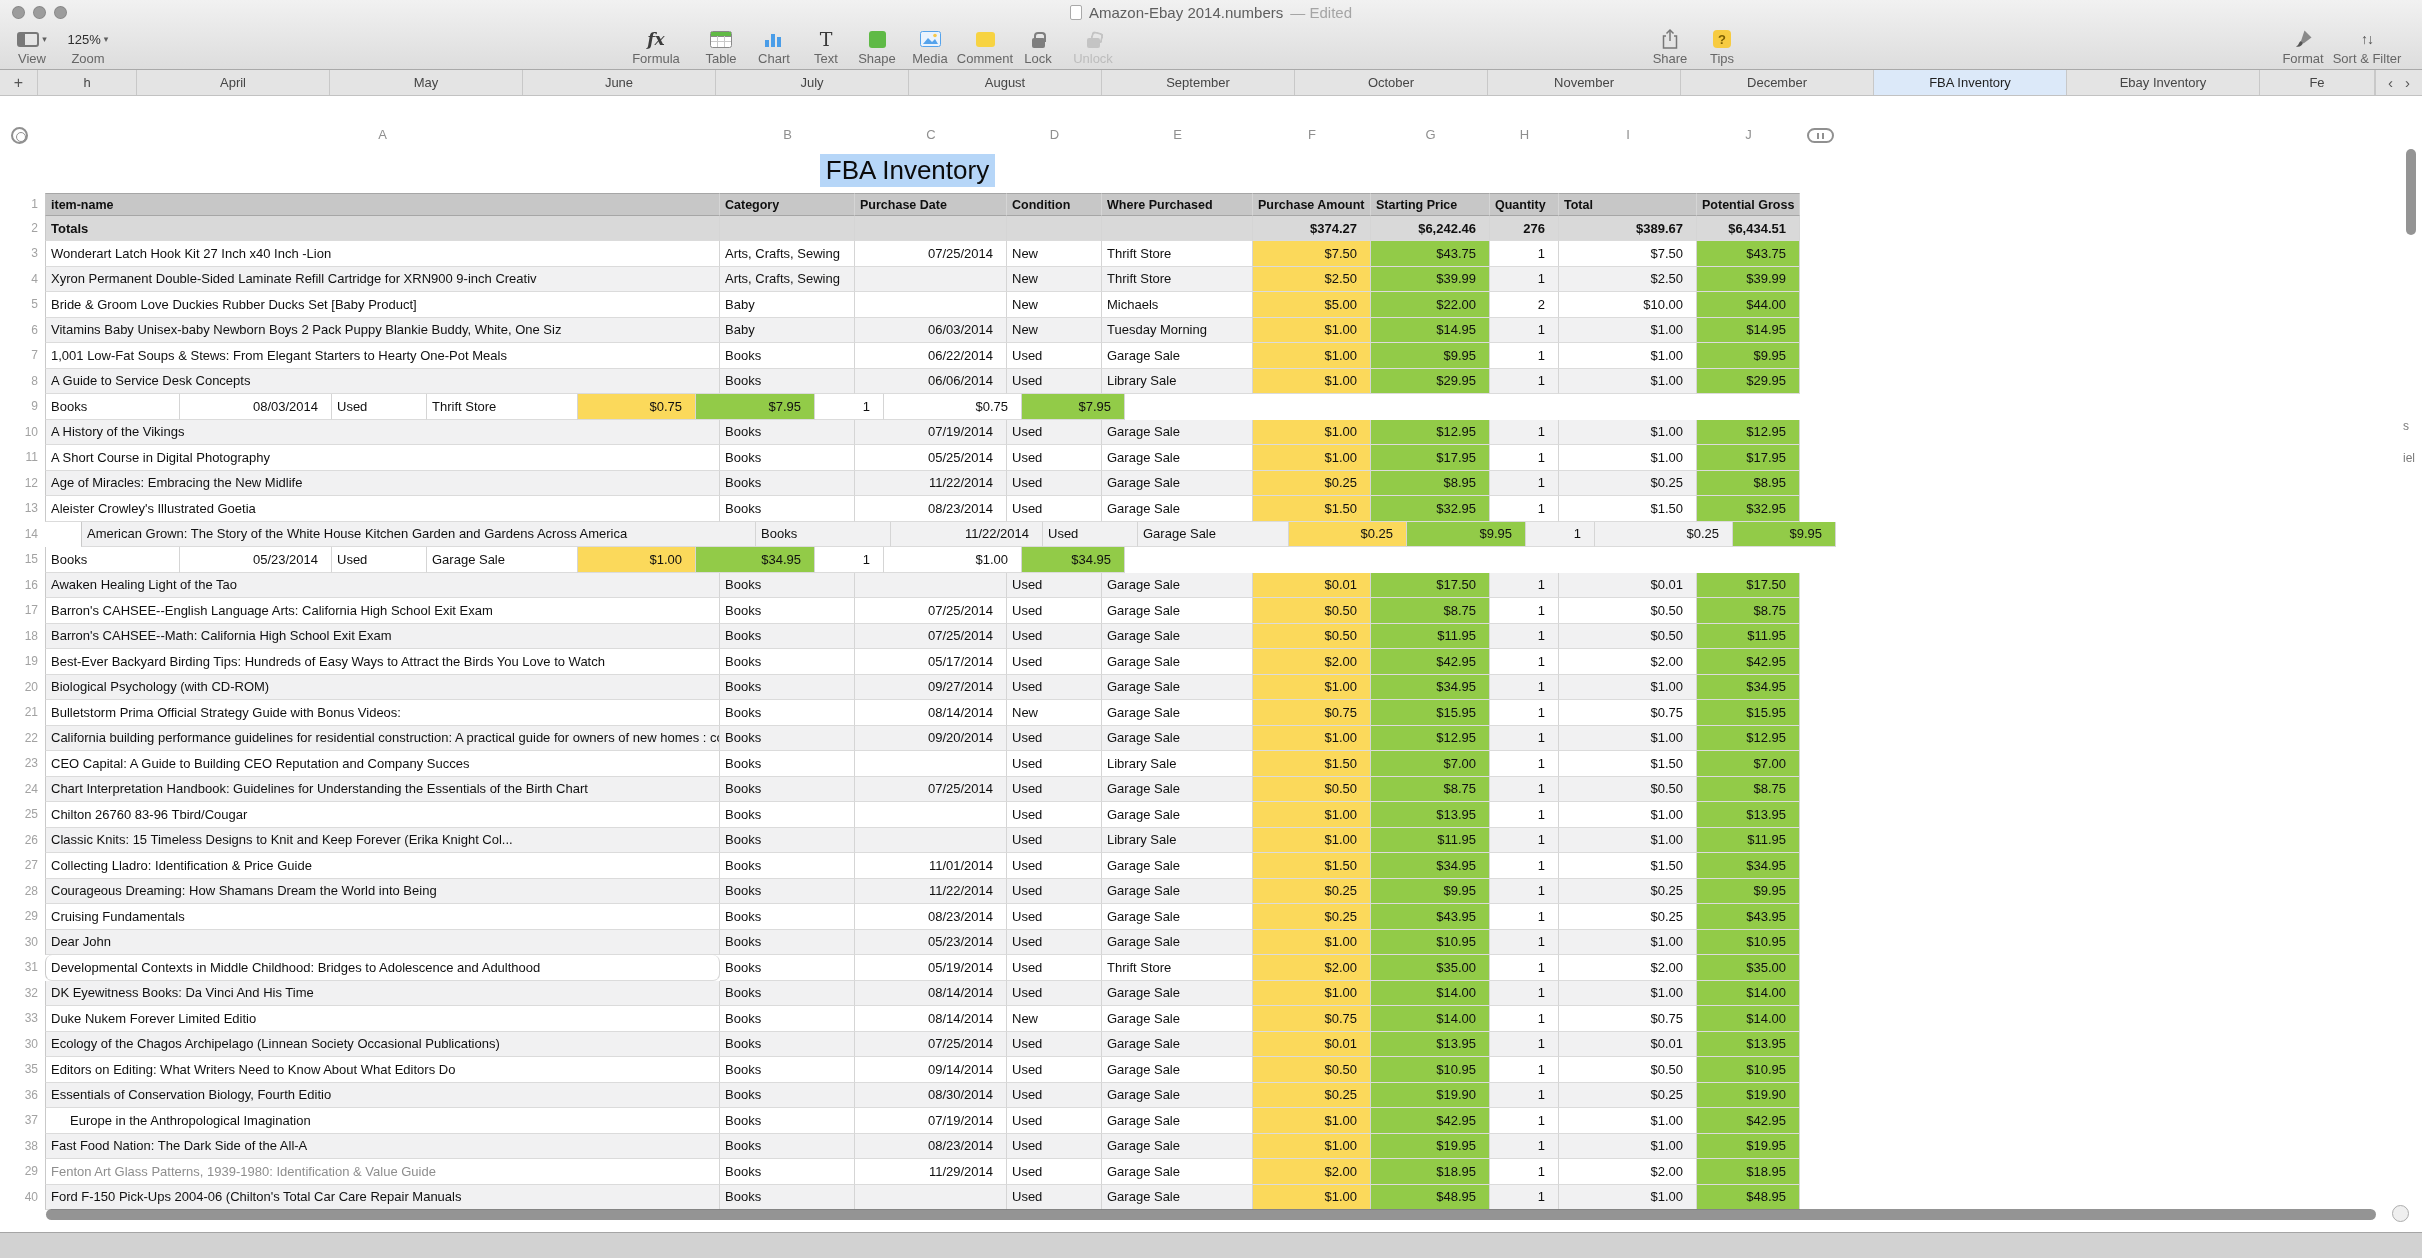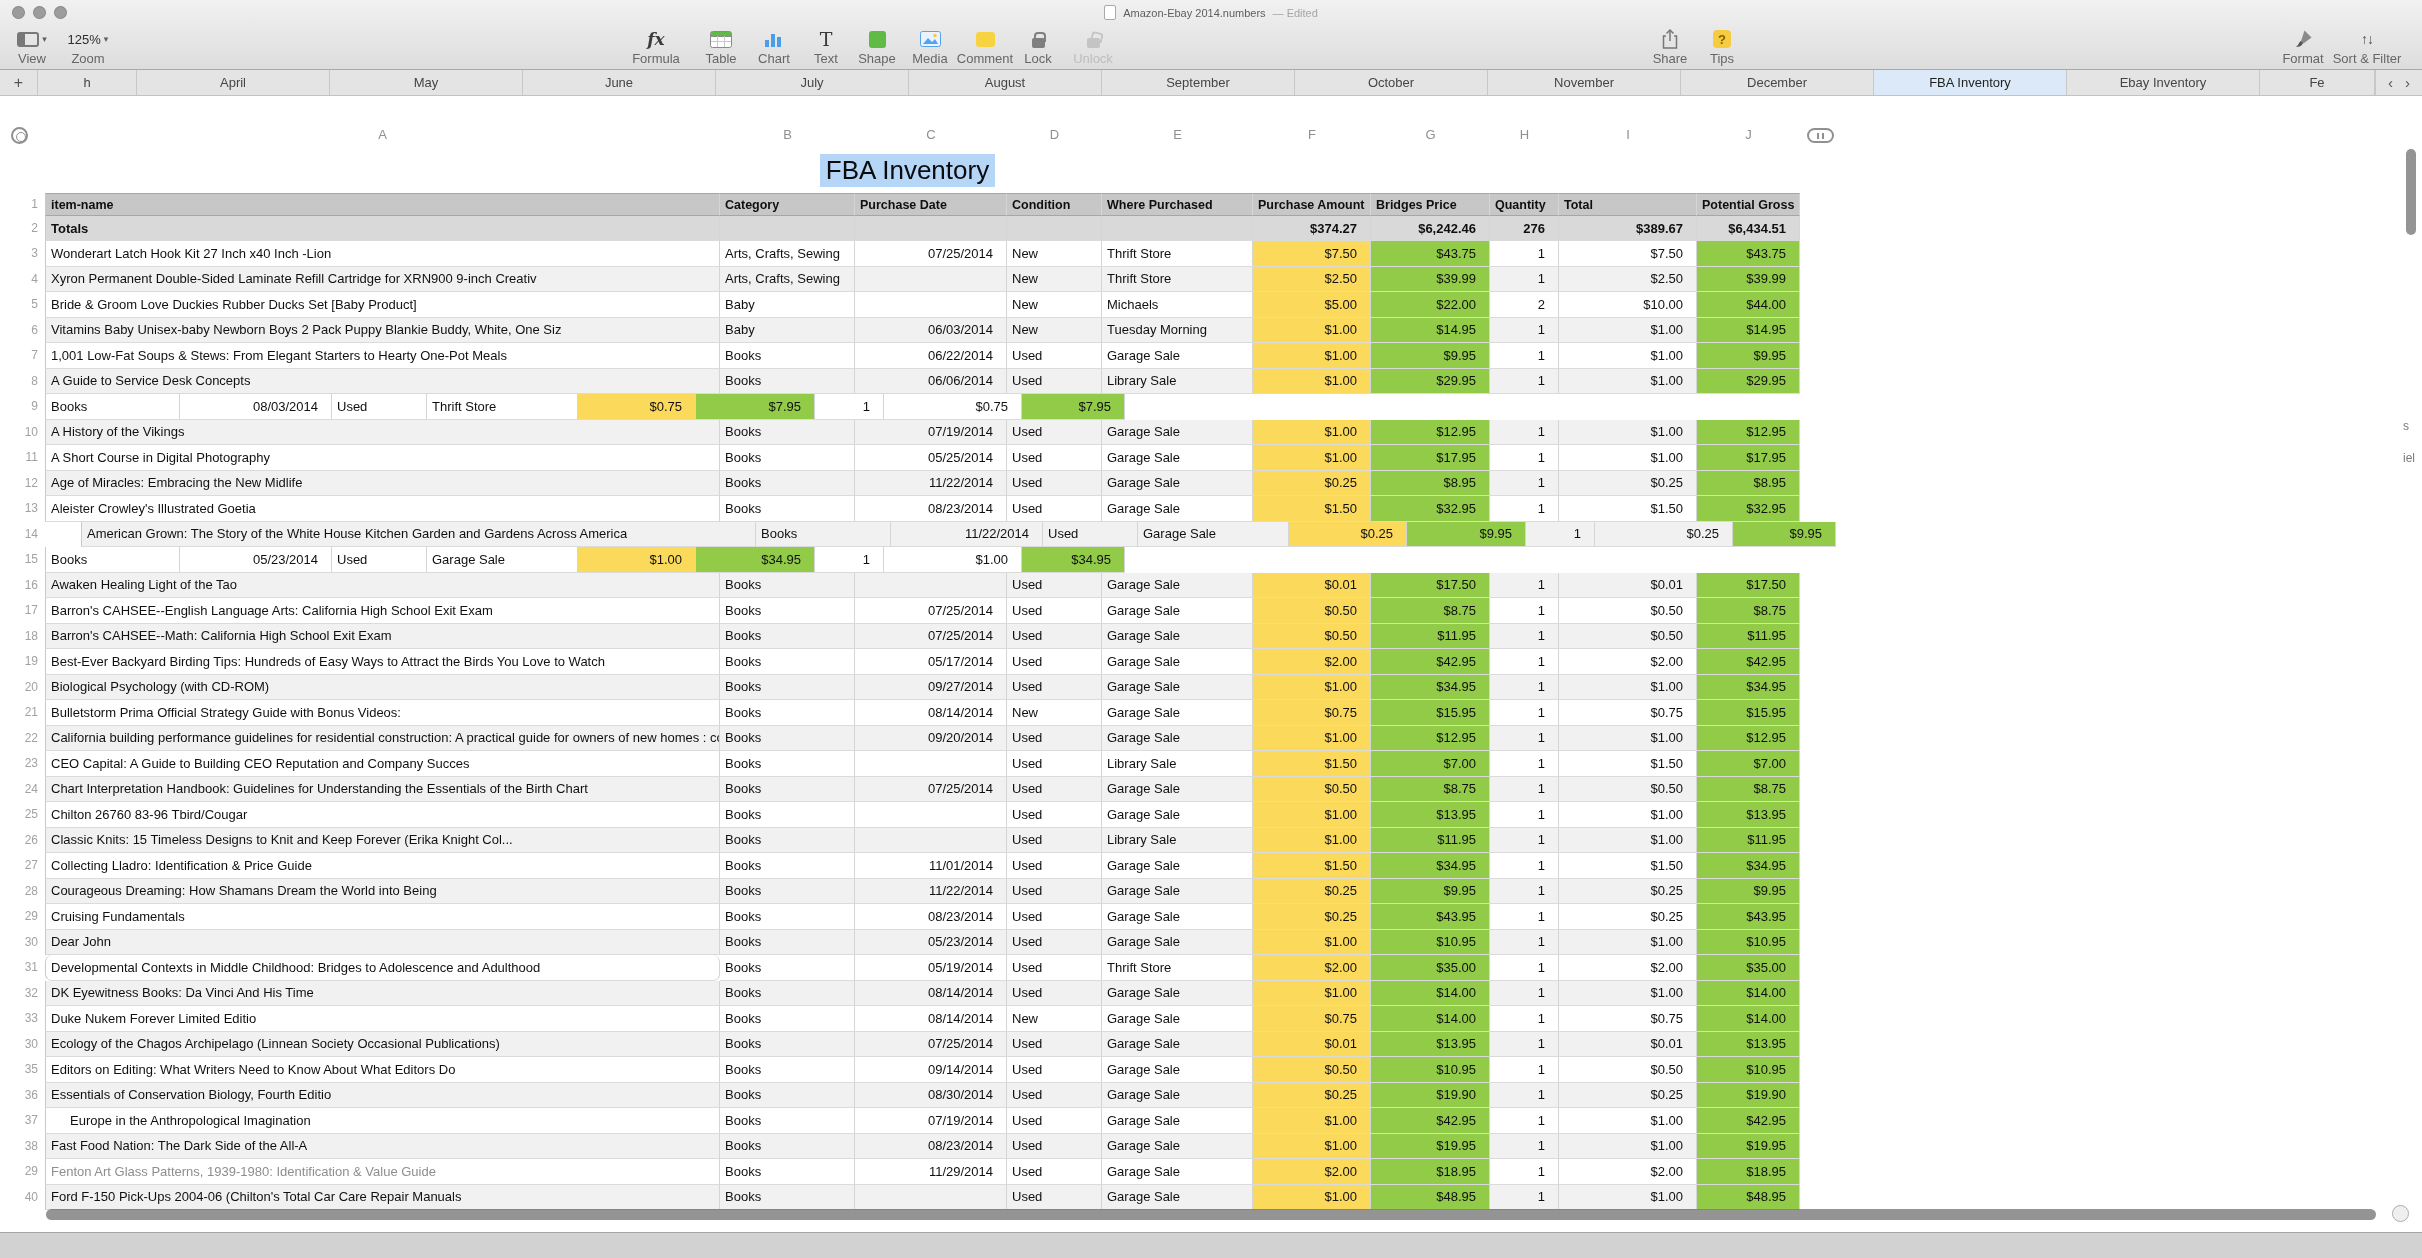--- a/index.html
+++ b/index.html
@@ -5,21 +5,21 @@
 *{box-sizing:border-box;margin:0;padding:0}
 html,body{width:2422px;height:1258px;overflow:hidden}
 body{font-family:"Liberation Sans",sans-serif;background:#fff}
 .screen{position:relative;width:2422px;height:1258px;background:#fff}
 
 
 .chrome{position:absolute;top:0;left:0;width:100%;height:70px;background:linear-gradient(#F1F1F1,#DDDDDD);border-bottom:1px solid #A9A9A9}
 .titlebar{position:relative;height:25px;display:flex;align-items:center;justify-content:center}
 .tl-group{position:absolute;left:12px;top:6px;display:flex}
 .tl{width:13px;height:13px;border-radius:50%;background:#9C9C9C;border:1px solid rgba(0,0,0,.14);margin-right:8px}
-.wtitle{font-size:11px;color:#5E5E5E;display:flex;align-items:center;gap:7px}
+.wtitle{font-size:15px;color:#5E5E5E;display:flex;align-items:center;gap:7px}
 .doc-icon{width:12px;height:15px;background:#fff;border:1px solid #A9A9A9;border-radius:2px;display:inline-block}
 .edited{color:#A5A5A5}
 
 
 .toolbar{position:absolute;top:25px;left:0;width:100%;height:45px}
 .tool{position:absolute;top:2px;width:60px;text-align:center;cursor:default}
 .ticon{height:24px;display:flex;align-items:center;justify-content:center;gap:3px}
 .tlabel{font-size:13px;color:#666;margin-top:0;white-space:nowrap}
 .dd{font-size:9px;color:#5f5f5f}
 .view-glyph{width:22px;height:15px;border:2px solid #787878;border-radius:3px;position:relative;display:inline-block}
@@ -267,21 +267,21 @@
 
     <div class="sheet-table">
         <div class="trow hdr" style="height: 23px;">
           <div class="rownum" style="width: 30px; line-height: 23px;">1</div>
           <div class="tcell align-left fill-none" style="width: 675px;">item-name</div>
           <div class="tcell align-left fill-none" style="width: 135px;">Category</div>
           <div class="tcell align-right fill-none" style="width: 152px;">Purchase Date</div>
           <div class="tcell align-left fill-none" style="width: 95px;">Condition</div>
           <div class="tcell align-left fill-none" style="width: 151px;">Where Purchased</div>
           <div class="tcell align-right fill-yellow" style="width: 118px;">Purchase Amount</div>
-          <div class="tcell align-right fill-green" style="width: 119px;">Bridges Price</div>
+          <div class="tcell align-right fill-green" style="width: 119px;">Starting Price</div>
           <div class="tcell align-right fill-none" style="width: 69px;">Quantity</div>
           <div class="tcell align-right fill-none" style="width: 138px;">Total</div>
           <div class="tcell align-right fill-green" style="width: 103px;">Potential Gross</div>
         </div>
         <div class="trow totals" style="height: 25px;">
           <div class="rownum" style="width: 30px; line-height: 25px;">2</div>
           <div class="tcell align-left fill-none" style="width: 675px;">Totals</div>
           <div class="tcell align-left fill-none" style="width: 135px;"></div>
           <div class="tcell align-right fill-none" style="width: 152px;"></div>
           <div class="tcell align-left fill-none" style="width: 95px;"></div>

